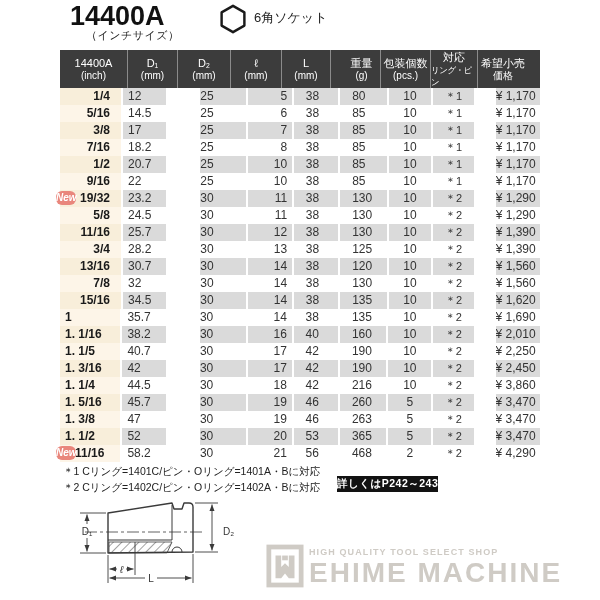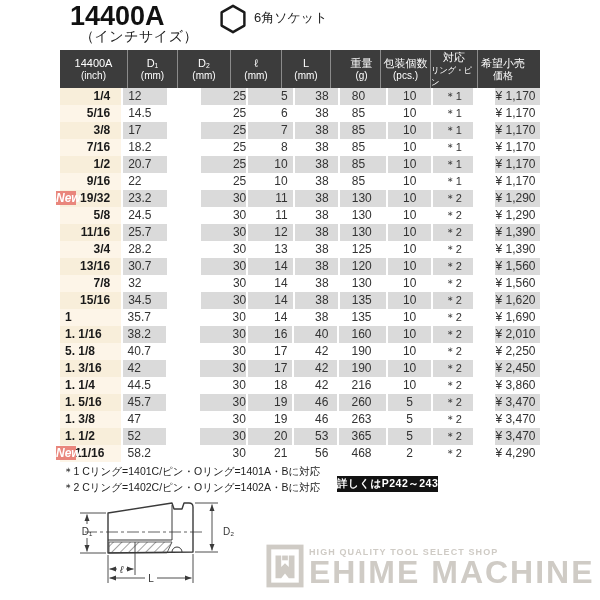--- a/index.html
+++ b/index.html
@@ -3,21 +3,21 @@
 <meta charset="utf-8">
 <style>
   html,body{margin:0;padding:0;background:#fff;}
   .page{
     position:relative;width:600px;height:600px;background:#fff;overflow:hidden;
     font-family:"Liberation Sans","DejaVu Sans",sans-serif;color:var(--text,#2f2f2f);
   }
   
   .title-block{position:absolute;left:70px;top:2px;}
   .model{font-size:27px;font-weight:bold;color:#111;letter-spacing:0;line-height:28px;}
-  .size-note{font-size:14px;color:#222;margin-top:-2px;margin-left:10px;letter-spacing:0.5px;}
+  .size-note{font-size:11px;color:#222;margin-top:-2px;margin-left:16px;letter-spacing:0.5px;}
   .hex-wrap{position:absolute;left:217px;top:3px;width:32px;height:32px;}
   .type-label{position:absolute;left:254px;top:9px;font-size:13px;color:#222;}
   
   .spec-table{position:absolute;left:60px;top:50px;width:480px;}
   .thead{display:flex;background:var(--header-bg,#3c3c3c);height:38px;}
   .th{display:flex;flex-direction:column;justify-content:center;align-items:center;
       color:#fff;box-sizing:border-box;border-left:1px solid var(--header-divider,#8b8b8b);}
   .th.c0{border-left:none;}
   .th-l1{font-size:11px;line-height:13px;}
   .th-l2{font-size:10px;line-height:12px;}
@@ -27,43 +27,43 @@
   .cell{box-sizing:border-box;font-size:12px;line-height:17px;color:#333;
         border-left:2px solid #fff;white-space:nowrap;overflow:hidden;}
   .cell.c0{border-left:none;background:var(--inch-col-bg,#fdf5e8);
         font-weight:bold;color:#1a1a1a;text-align:right;padding-right:11px;}
   .cell.c0.inch-left{text-align:left;padding-left:5px;padding-right:0;}
   .trow.alt .cell.c0{background:var(--inch-col-bg-alt,#f8eeda);}
   .trow.alt .cell:not(.c0){background:var(--row-stripe,#dadada);}
   .c0{width:67px;} .c1{width:50px;} .c2{width:53px;} .c3{width:51px;} .c4{width:49px;}
   .c5{width:50px;padding-left:12px;} .c6{width:50px;} .c7{width:47px;} .c8{width:51px;}
   .cell.c1{text-align:left;padding-left:5px;}
-  .cell.c2{text-align:right;margin-left:32px;}
+  .cell.c2{text-align:left;margin-left:32px;}
   .cell.c3{text-align:right;padding-right:5px;}
-  .cell.c4{text-align:right;padding-right:9px;}
+  .cell.c4{text-align:right;padding-right:19px;}
   .cell.c5{text-align:right;padding-right:22px;}
   .cell.c6{text-align:center;}
   .cell.c7{text-align:center;font-size:11px;}
   .cell.c8{text-align:right;padding-right:6px;margin-left:20px;}
   .badge-new{position:absolute;left:-4px;top:1px;width:20px;height:14px;
-        background:var(--new-badge-bg,#e9867c);color:#fff;font-size:12px;font-weight:bold;
-        font-style:italic;text-align:center;line-height:14px;border-radius:0;}
+        background:var(--new-badge-bg,#e9867c);color:#fff;font-size:10px;font-weight:bold;
+        font-style:italic;text-align:center;line-height:14px;border-radius:6px;}
   
   .footnotes{position:absolute;left:63px;top:463px;font-size:10.5px;line-height:16px;color:#222;}
   .page-ref{position:absolute;left:337px;top:476px;background:var(--badge-bg,#121212);
         color:#fff;font-size:10.5px;font-weight:bold;padding:1px 0;letter-spacing:0.5px;}
   
   .diagram{position:absolute;left:55px;top:498px;}
   .diagram text{font-family:"Liberation Sans","DejaVu Sans",sans-serif;font-size:10px;fill:#333;}
   
   .watermark{position:absolute;left:266px;top:544px;width:334px;display:flex;gap:5px;
         color:var(--watermark,#cfcbc5);overflow:hidden;align-items:flex-end;}
   .wm-text{display:flex;flex-direction:column;}
   .wm-tagline{font-size:9px;font-weight:bold;letter-spacing:1.1px;line-height:10px;white-space:nowrap;}
-  .wm-brand{font-size:32px;font-weight:bold;letter-spacing:2px;line-height:31px;white-space:nowrap;}
+  .wm-brand{font-size:28px;font-weight:bold;letter-spacing:2px;line-height:31px;white-space:nowrap;}
 </style>
 </head>
 <body>
 
 <div class="page">
 
   <div class="title-block">
     <div class="model">14400A</div>
     <div class="size-note">（インチサイズ）</div>
   </div>
@@ -312,21 +312,21 @@
     <span class="cell c3">16</span>
     <span class="cell c4">40</span>
     <span class="cell c5">160</span>
     <span class="cell c6">10</span>
     <span class="cell c7">＊2</span>
     <span class="cell c8">¥ 2,010</span>
   </div>
 
   <div class="trow">
 
-    <span class="cell c0 inch-left">5. 1/8</span>
+    <span class="cell c0 inch-left">1. 1/5</span>
     <span class="cell c1">40.7</span>
     <span class="cell c2">30</span>
     <span class="cell c3">17</span>
     <span class="cell c4">42</span>
     <span class="cell c5">190</span>
     <span class="cell c6">10</span>
     <span class="cell c7">＊2</span>
     <span class="cell c8">¥ 2,250</span>
   </div>
 

